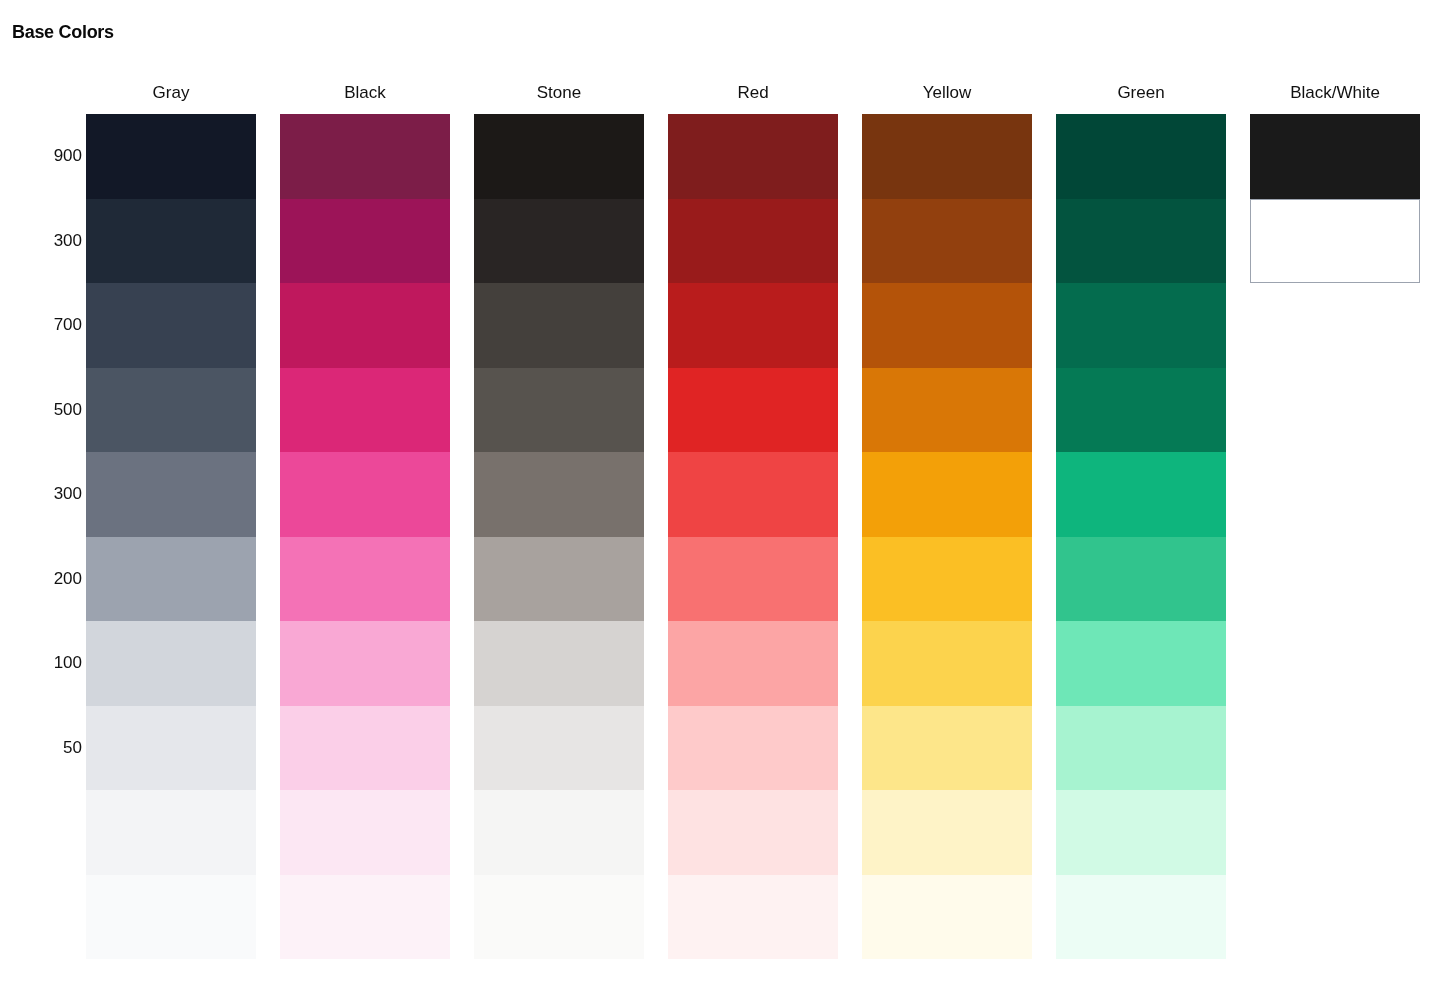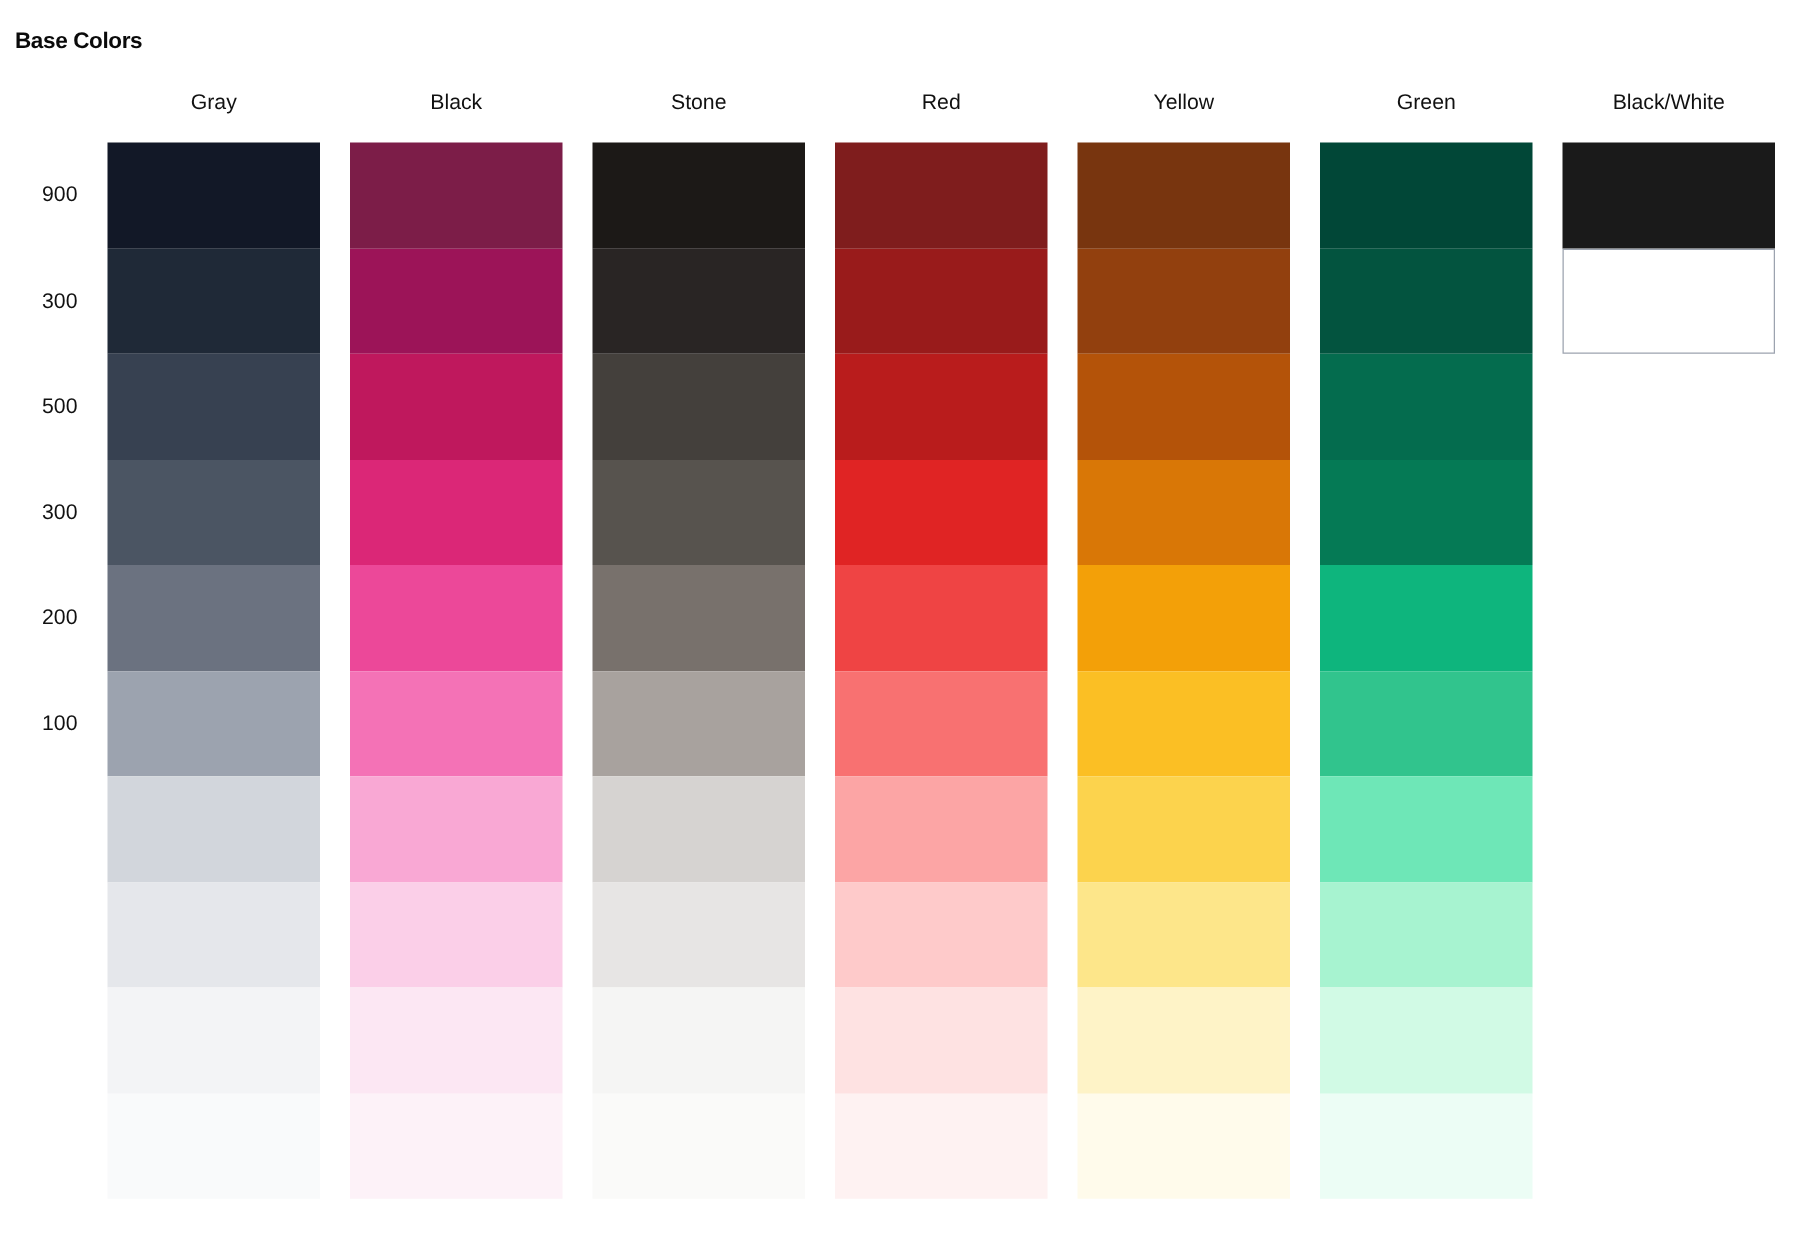--- a/index.html
+++ b/index.html
@@ -32,21 +32,21 @@
   
   .palette {
     position: absolute;
     left: 0;
     top: 72px;
     width: 1450px;
   }
 
   .header-row {
     display: flex;
-    align-items: flex-start;
+    align-items: center;
     height: 42px;
   }
 
   .row-label-gutter {
     width: 86px;
     flex: 0 0 86px;
   }
 
   .col-header {
     flex: 0 0 170px;
@@ -71,21 +71,21 @@
     flex: 0 0 86px;
     display: flex;
     flex-direction: column;
   }
 
   .row-label {
     height: 84.5px;
     display: flex;
     align-items: center;
     justify-content: flex-end;
-    padding-right: 24px;
+    padding-right: 4px;
     font-size: 17px;
     color: #111111;
     line-height: 20px;
   }
 
   .swatch-col {
     flex: 0 0 170px;
     width: 170px;
     margin-right: 24px;
     display: flex;
@@ -119,24 +119,26 @@
     <div class="col-header">Yellow</div>
     <div class="col-header">Green</div>
     <div class="col-header">Black/White</div>
   </div>
 
   <div class="grid-body">
 
     <div class="labels-col">
       <div class="row-label">900</div>
       <div class="row-label">300</div>
+      <div class="row-label">700</div>
       <div class="row-label">500</div>
       <div class="row-label">300</div>
       <div class="row-label">200</div>
       <div class="row-label">100</div>
+      <div class="row-label">50</div>
     </div>
 
     <div class="swatch-col">
         <div class="swatch" style="background-color: rgb(18, 24, 39);"></div>
         <div class="swatch" style="background-color: rgb(31, 41, 55);"></div>
         <div class="swatch" style="background-color: rgb(55, 65, 81);"></div>
         <div class="swatch" style="background-color: rgb(75, 85, 99);"></div>
         <div class="swatch" style="background-color: rgb(107, 114, 128);"></div>
         <div class="swatch" style="background-color: rgb(156, 163, 175);"></div>
         <div class="swatch" style="background-color: rgb(210, 214, 220);"></div>

